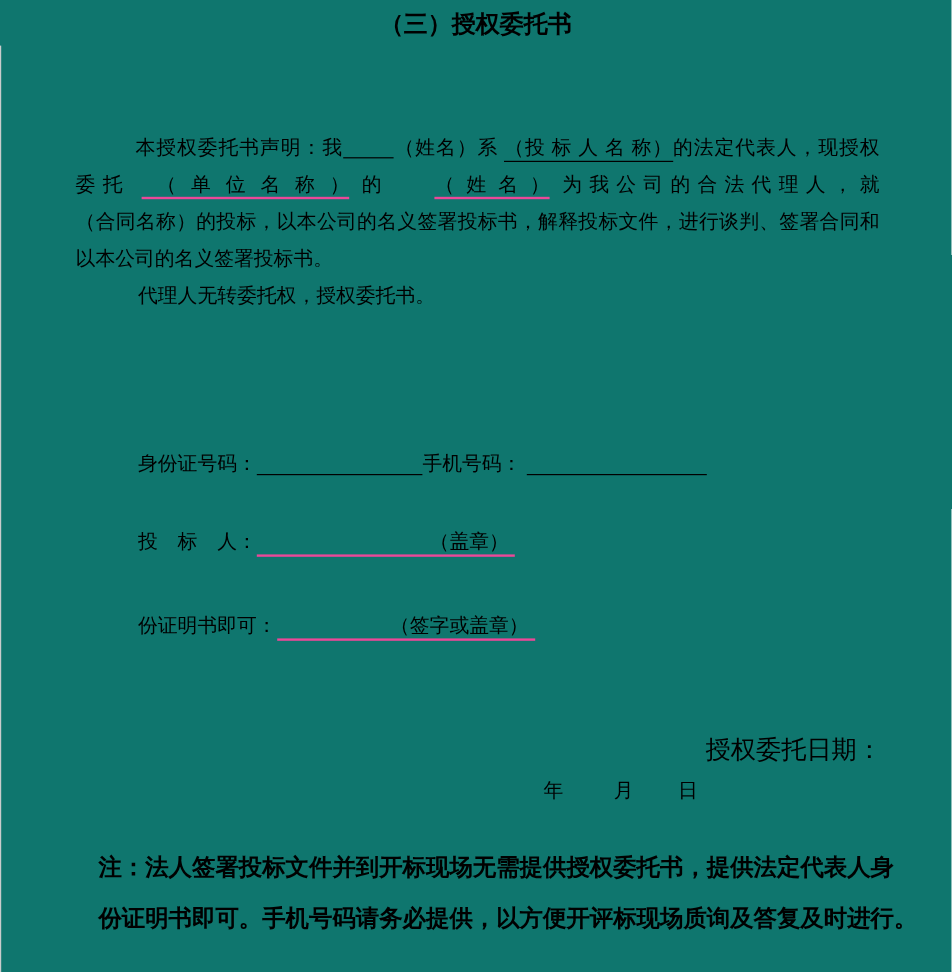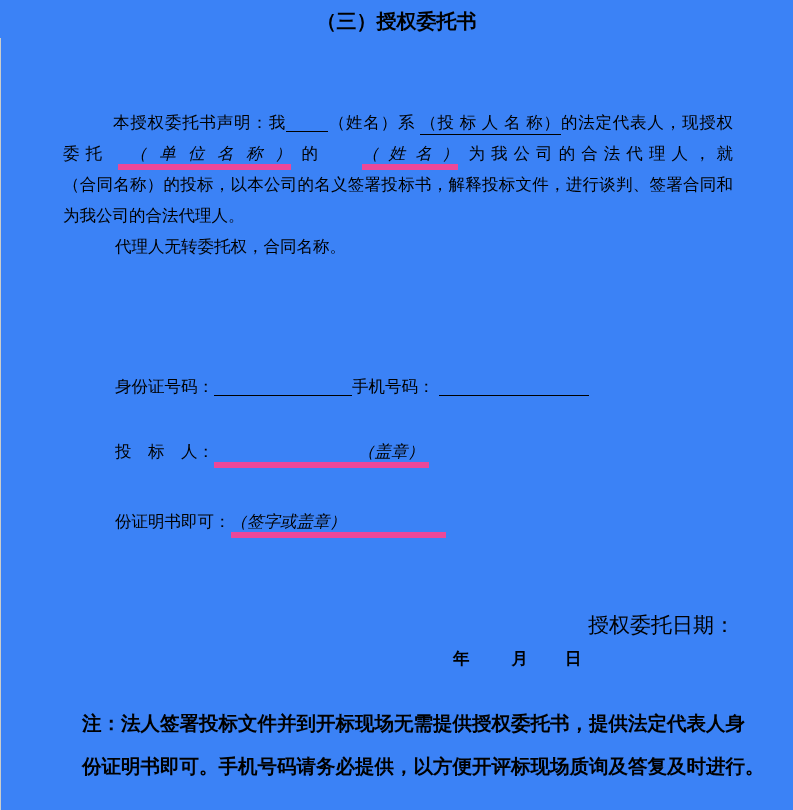--- a/index.html
+++ b/index.html
@@ -1,19 +1,19 @@
 <!DOCTYPE html>
 <html><head>
 <meta charset="utf-8">
 <style>
   html,body { margin:0; padding:0; background:#ffffff; }
   .page {
     position:relative;
     width:793px; height:810px;
-    background:#3b82f6;
+    background:#0f766e;
     overflow:hidden;
     font-family:"Liberation Serif","DejaVu Serif",serif;
     color:#000000;
   }
   .edge-left {
     position:absolute; left:0; top:38px; bottom:0; width:1px;
     background:#c9cccc;
   }
   .title {
     position:absolute; top:9px; left:0; width:793px;
@@ -36,37 +36,36 @@
   
   .bl {
     display:inline-block;
     border-bottom:1px solid #000;
     height:12px;
     vertical-align:-4px;
   }
   
   .blt {
     display:inline-block;
-    border-bottom:6px solid #ec4899;
+    border-bottom:2px solid #ec4899;
     box-sizing:border-box;
     line-height:1.22;
-    font-style:italic;
   }
   
   .ul {
     border-bottom:1px solid #000;
     padding-bottom:2px;
   }
   .date-label {
     position:absolute; left:588px; top:615px;
     font-size:21px; line-height:21px; white-space:nowrap;
   }
   .ymd {
     position:absolute; left:453px; top:648px;
-    font-size:16.5px; line-height:21px; white-space:nowrap;font-weight:bold;
+    font-size:16.5px; line-height:21px; white-space:nowrap;
   }
   .ymd .m { margin-left:42px; }
   .ymd .d { margin-left:37px; }
   .note {
     position:absolute; left:63px;
     font-weight:bold; font-size:19.5px; line-height:25px;
     white-space:nowrap;
     margin-left:19px;
   }
 </style>
@@ -89,38 +88,38 @@
     <span>的</span>
     <span class="blt" style="width:96px; text-align:center;margin-left:28px;">（姓名）</span>
     <span>为我公司的合法代理人，就</span>
   </div>
 
   <div class="line just" style="top:174px">
     <span>（合同名称）的投标，以本公司的名义签署投标书，解释投标文件，进行谈判、签署合同和</span>
   </div>
 
   <div class="line" style="top:205px; left:63px;">
-    <span>为我公司的合法代理人。</span>
+    <span>以本公司的名义签署投标书。</span>
   </div>
 
   <div class="line" style="top:236px; left:115px;">
-    <span>代理人无转委托权，合同名称。</span>
+    <span>代理人无转委托权，授权委托书。</span>
   </div>
 
 
   <div class="row" style="top:376px">
     <span>身份证号码：</span><span class="bl" style="width:138px"></span><span>手机号码：</span><span class="bl" style="width:150px; margin-left:4px;"></span>
   </div>
 
   <div class="row" style="top:441px">
     <span>投　标　人：</span><span class="blt" style="width:215px; text-align:right; padding-right:5px;">（盖章）</span>
   </div>
 
   <div class="row" style="top:511px">
-    <span>份证明书即可：</span><span class="blt" style="width:215px; text-align:left; padding-right:5px;">（签字或盖章）</span>
+    <span>份证明书即可：</span><span class="blt" style="width:215px; text-align:right; padding-right:5px;">（签字或盖章）</span>
   </div>
 
   <div class="date-label">授权委托日期：</div>
   <div class="ymd">
     <span class="y">年</span><span class="m">月</span><span class="d">日</span>
   </div>
 
   <div class="note" style="top:711px">注：法人签署投标文件并到开标现场无需提供授权委托书，提供法定代表人身</div>
   <div class="note" style="top:754px">份证明书即可。手机号码请务必提供，以方便开评标现场质询及答复及时进行。</div>
 </div>

